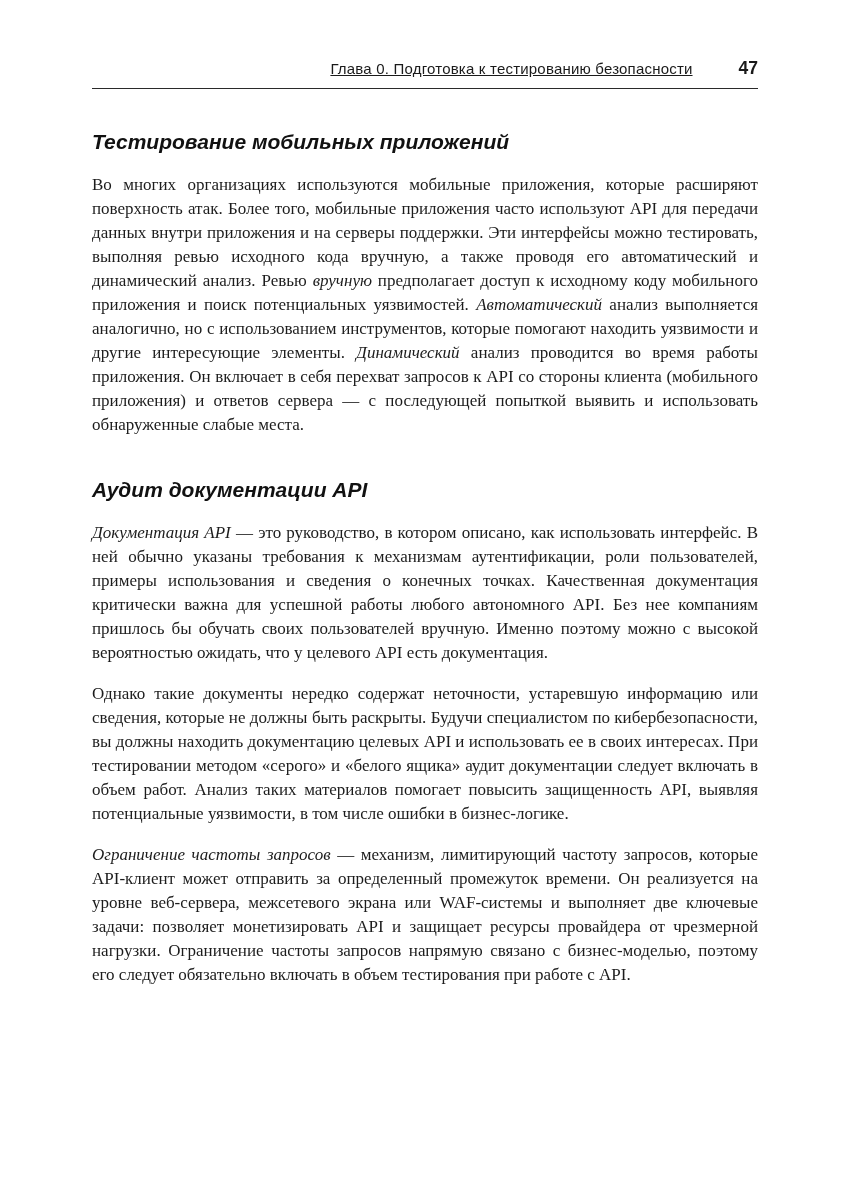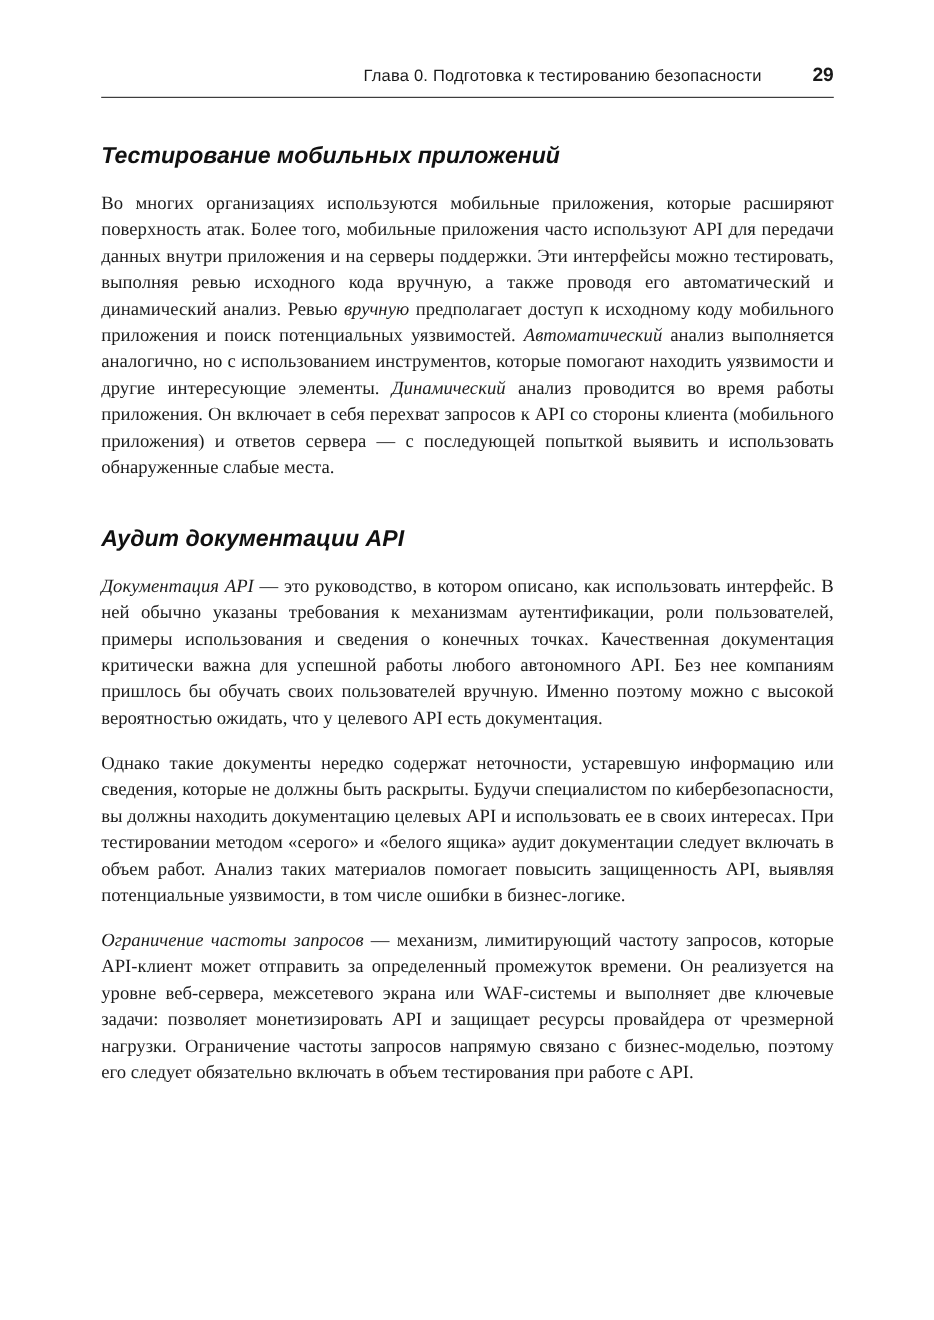--- a/index.html
+++ b/index.html
@@ -26,20 +26,21 @@
     display: flex;
     justify-content: flex-end;
     align-items: baseline;
     gap: 46px;
     font-family: "Liberation Sans", sans-serif;
     font-size: 15px;
     color: #1a1a1a;
   }
   .chapter {
     letter-spacing: 0.2px;
+    text-decoration: underline;
   }
   .page-num {
     font-weight: 700;
     font-size: 17.5px;
   }
   .header-rule {
     margin-top: 9px;
     height: 0;
     border-top: 1.6px solid #2a2a2a;
   }
@@ -64,21 +65,21 @@
   }
 </style>
 </head>
 <body>
 
 <div class="page">
 
   <header>
     <div class="header-row">
       <span class="chapter">Глава 0. Подготовка к тестированию безопасности</span>
-      <span class="page-num">29</span>
+      <span class="page-num">47</span>
     </div>
     <div class="header-rule"></div>
   </header>
 
   <main>
 
     <section class="sec">
       <h2 class="sec-heading">Тестирование мобильных приложений</h2>
       <p class="para"><span>Во многих организациях используются мобильные приложения, которые расширяют поверхность атак. Более того, мобильные приложения часто используют API для передачи данных внутри приложения и на серверы поддержки. Эти интерфейсы можно тестировать, выполняя ревью исходного кода вручную, а также проводя его автоматический и динамический анализ. Ревью </span><em>вручную</em><span> предполагает доступ к исходному коду мобильного приложения и поиск потенциальных уязвимостей. </span><em>Автоматический</em><span> анализ выполняется аналогично, но с использованием инструментов, которые помогают находить уязвимости и другие интересующие элементы. </span><em>Динамический</em><span> анализ проводится во время работы приложения. Он включает в себя перехват запросов к API со стороны клиента (мобильного приложения) и ответов сервера — с последующей попыткой выявить и использовать обнаруженные слабые места.</span></p>
     </section>

